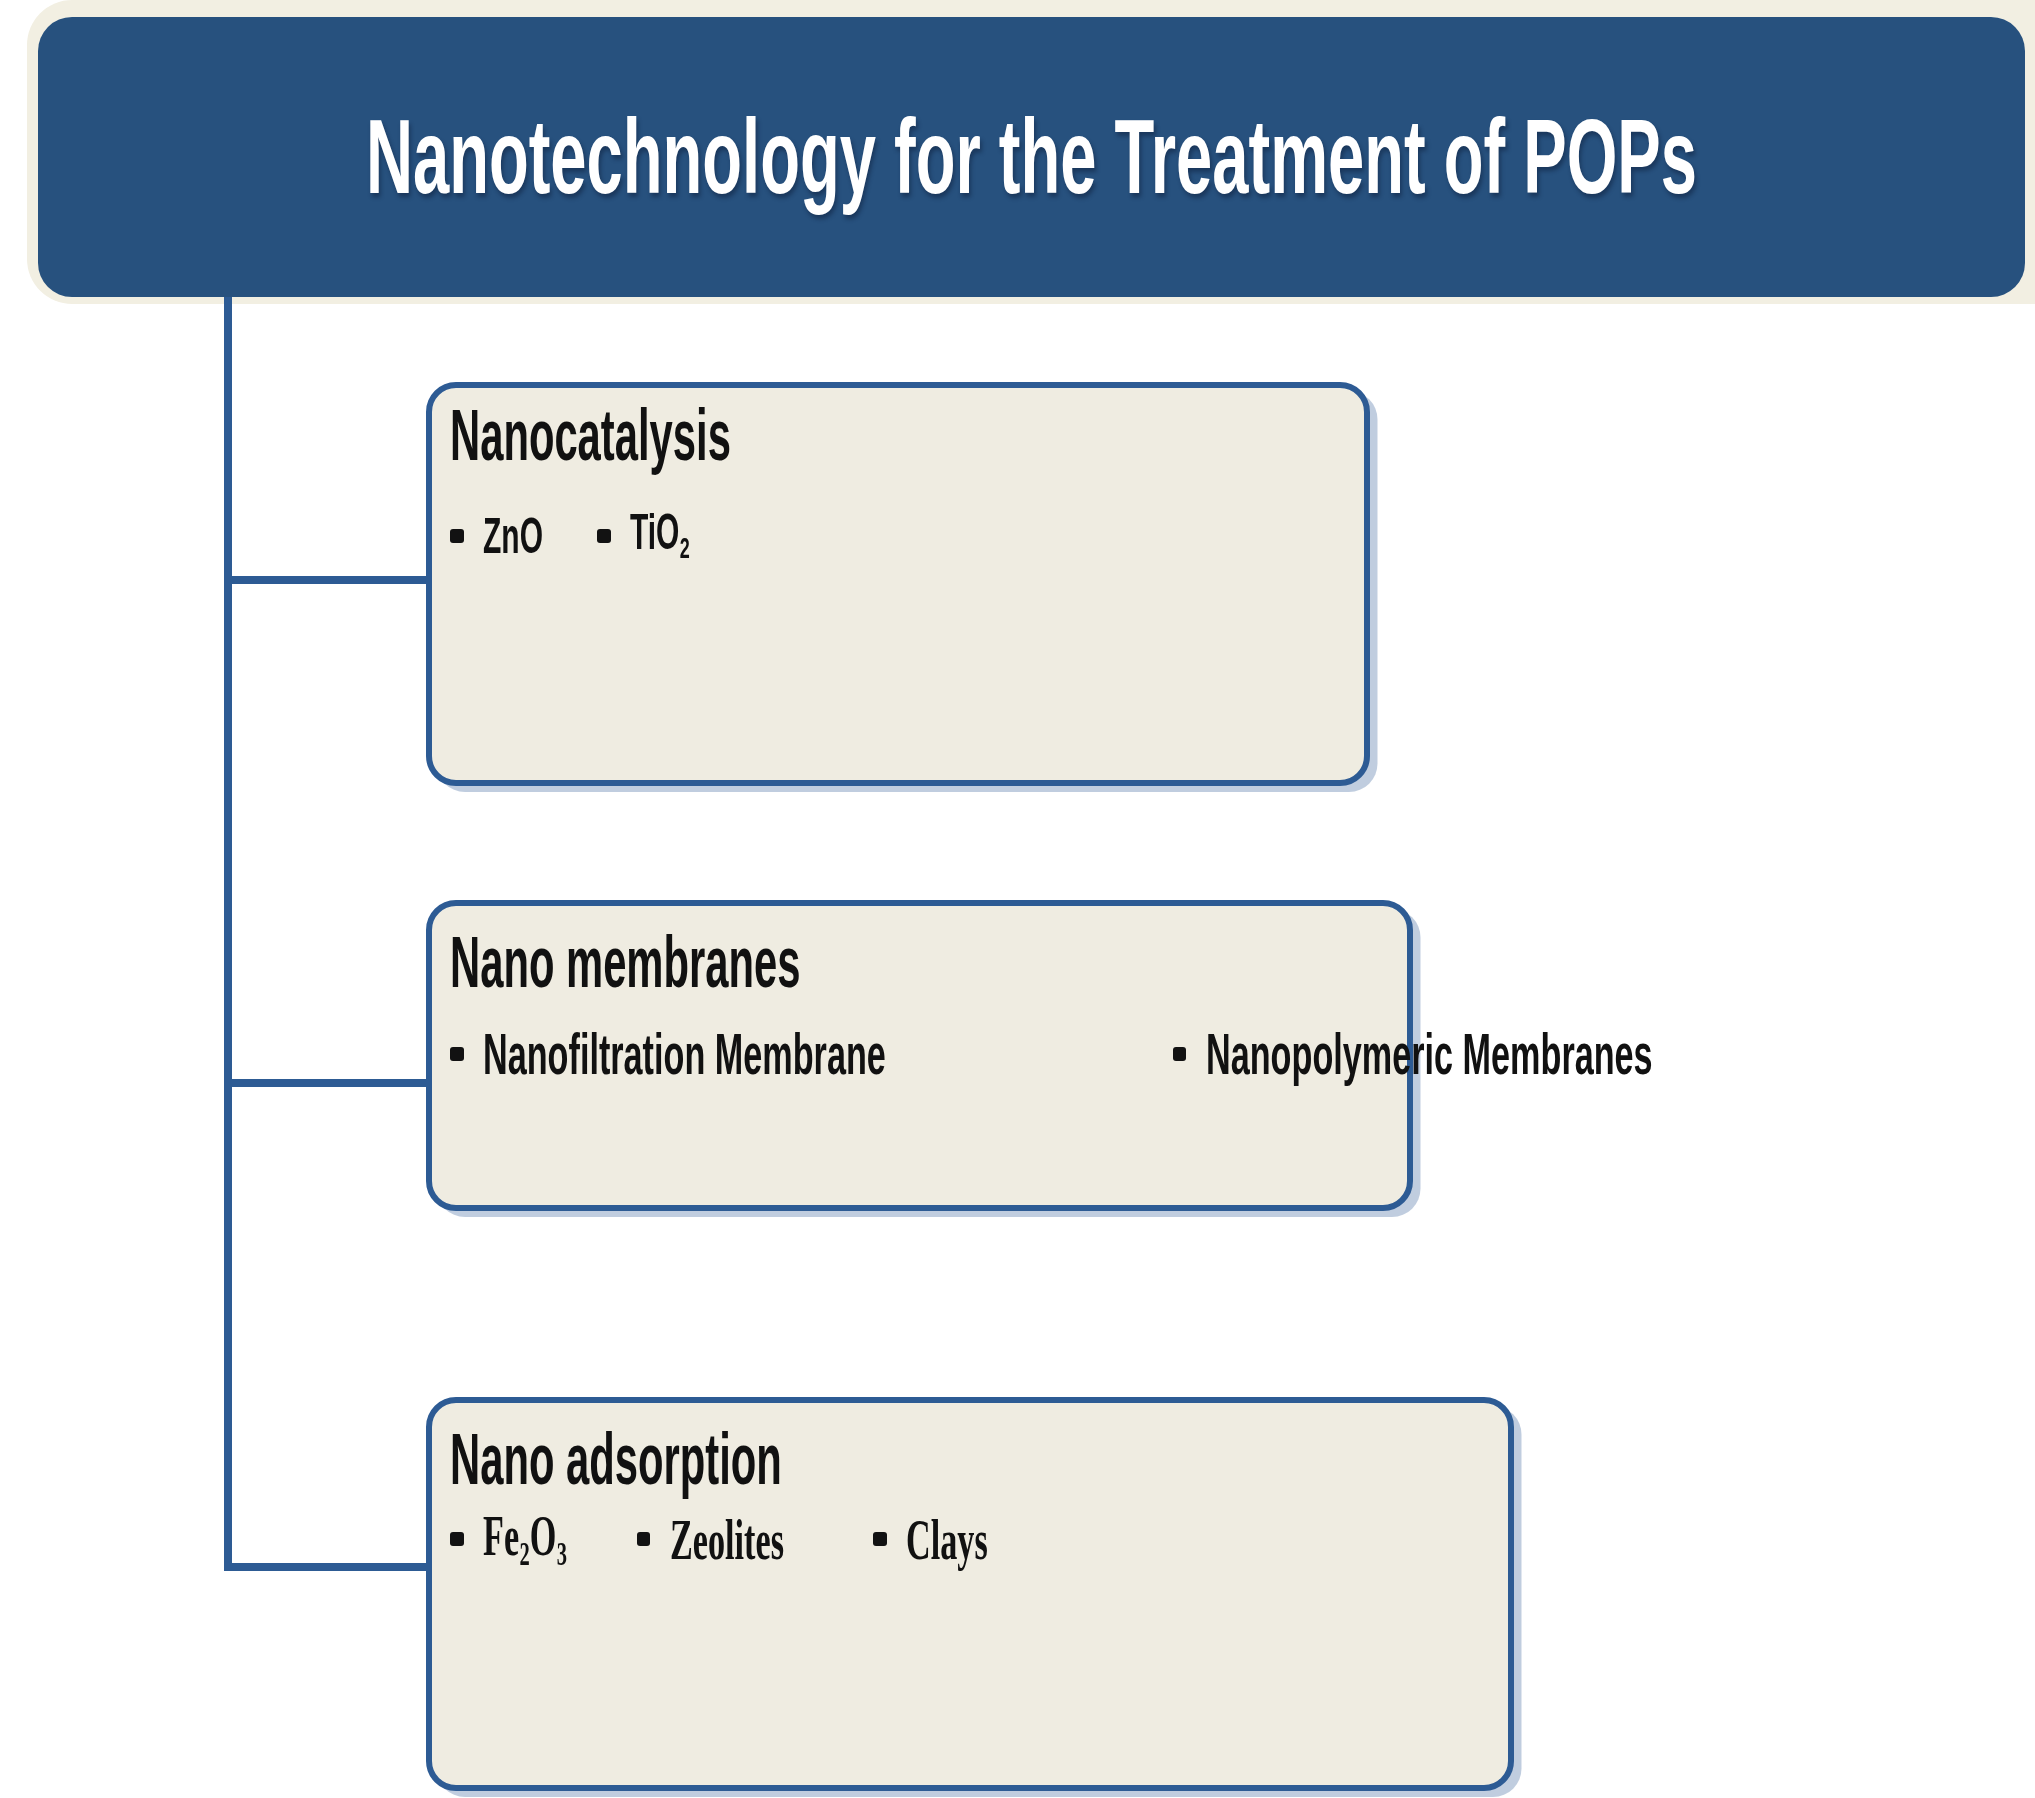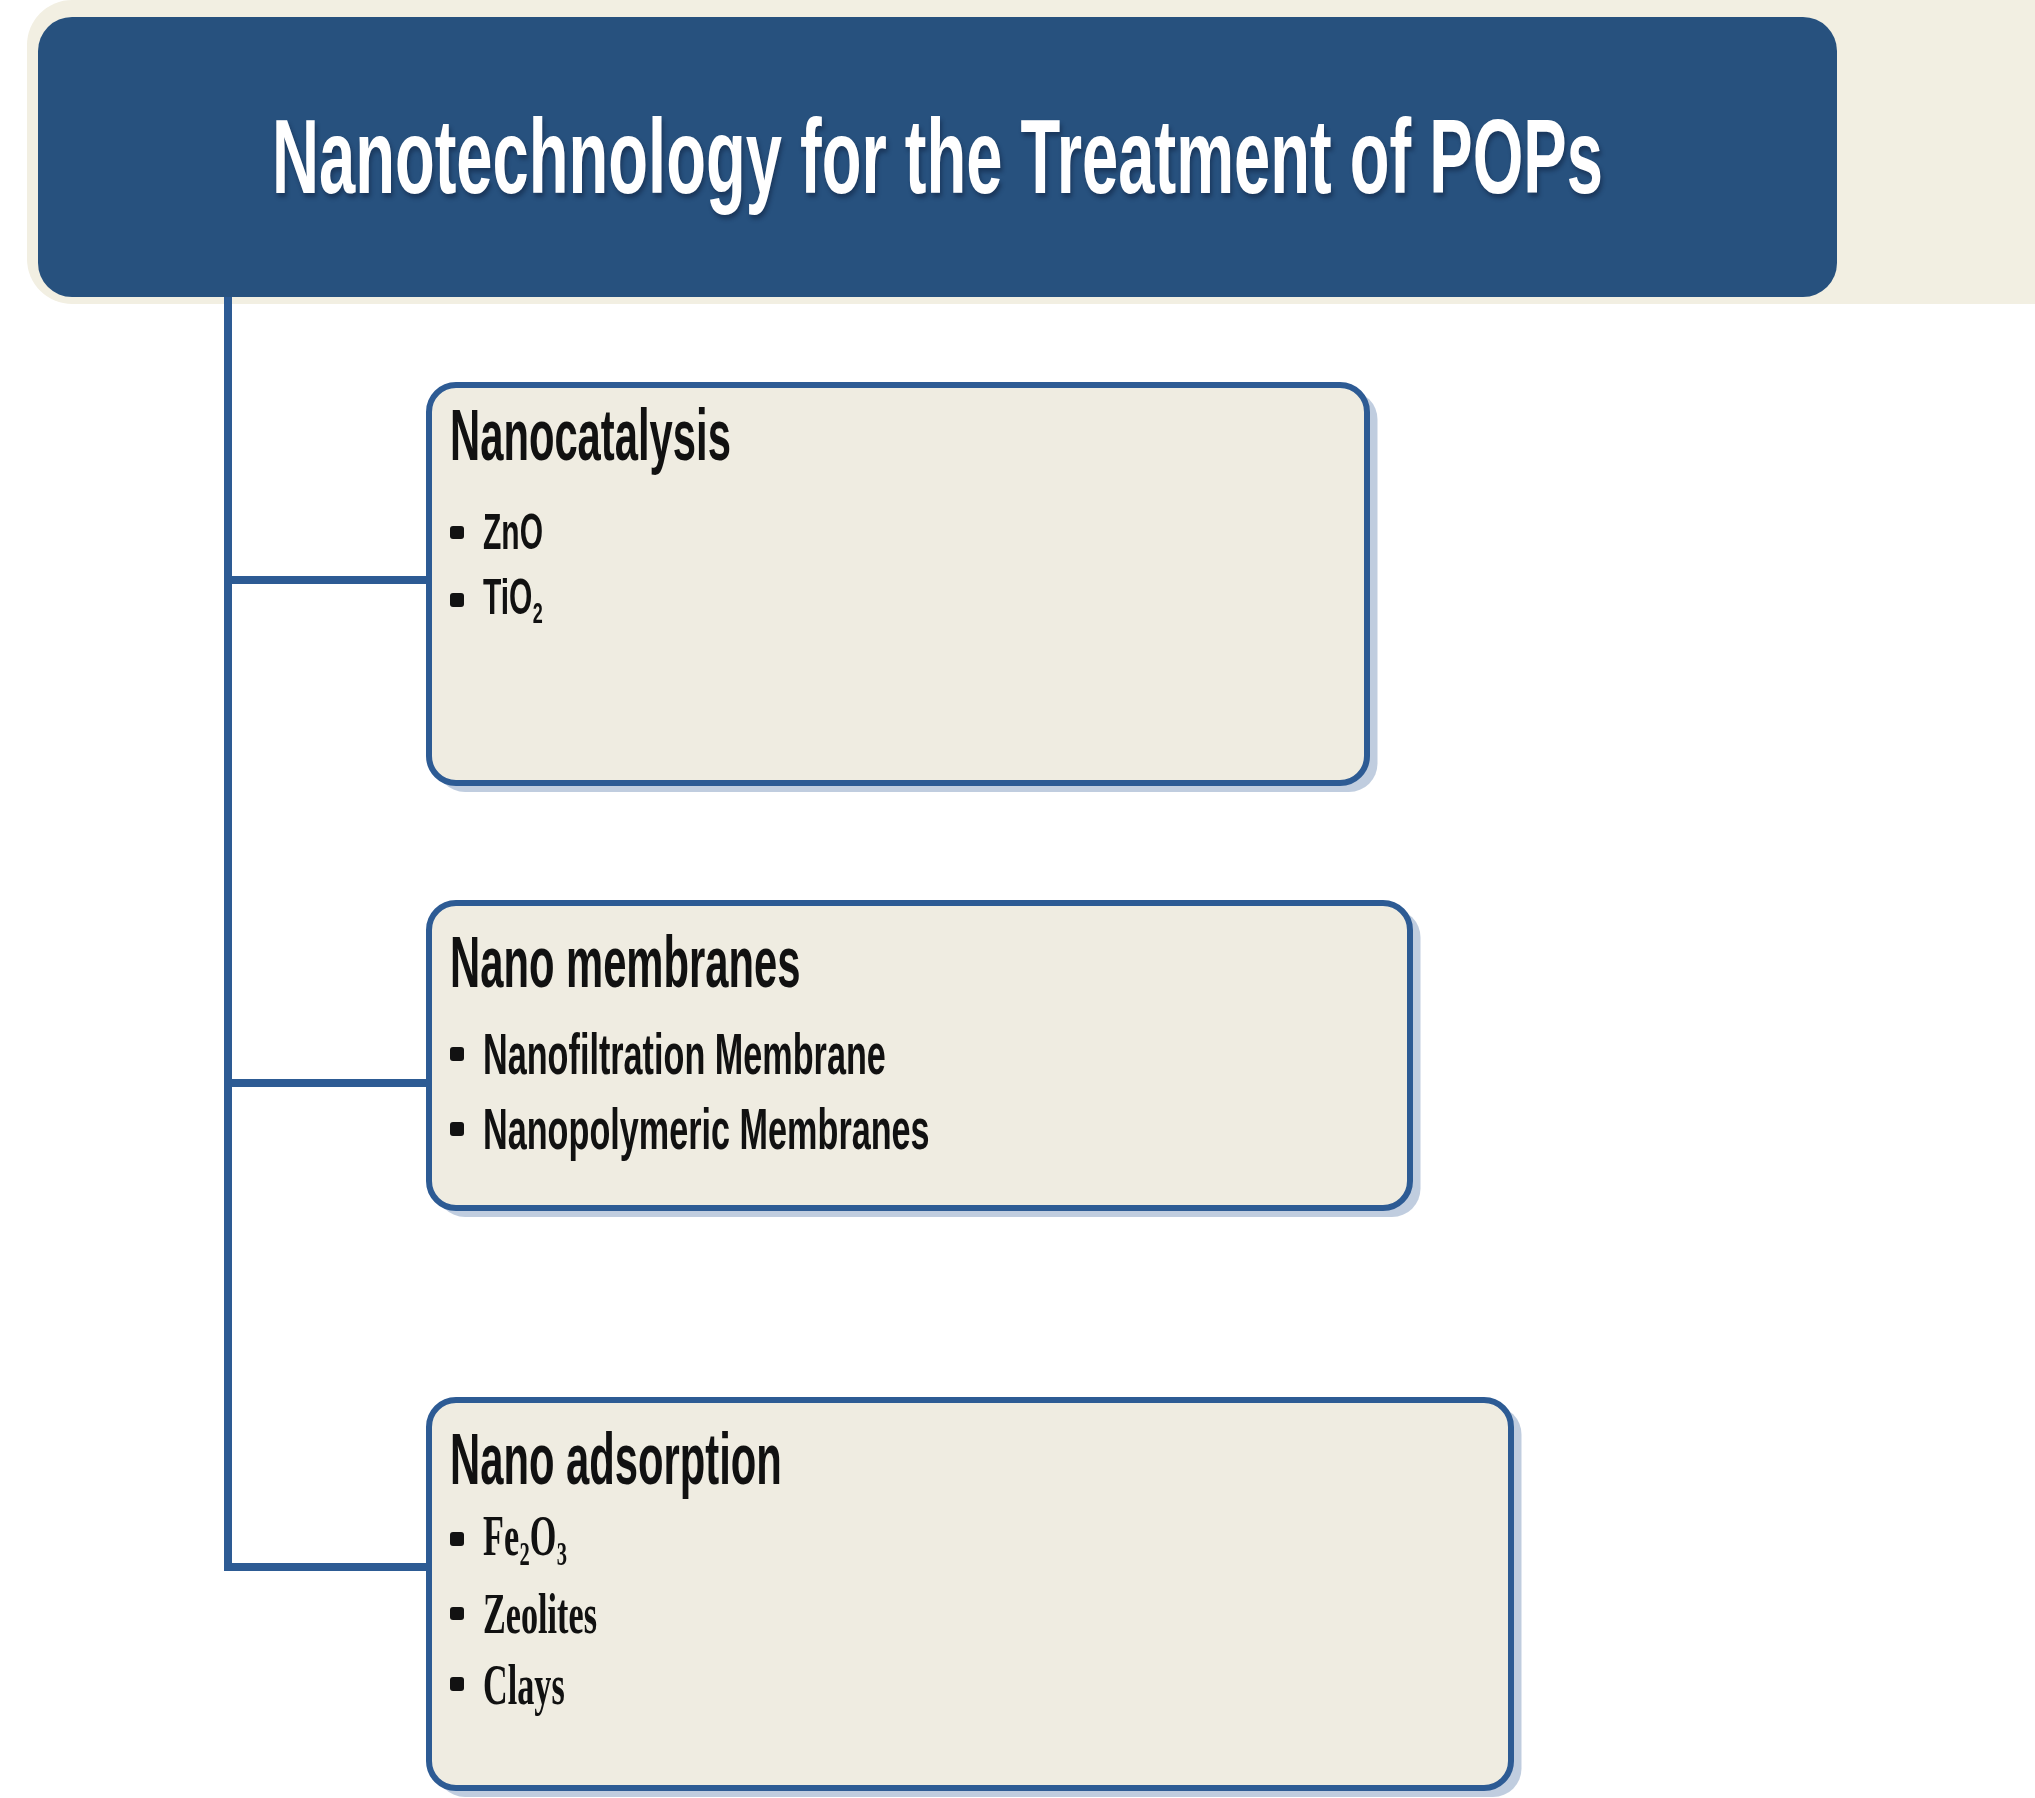--- a/index.html
+++ b/index.html
@@ -11,21 +11,21 @@
     font-family:"Liberation Sans","DejaVu Sans",sans-serif;
   }
   
   .slide-edge{
     position:absolute;left:27px;top:0;width:2008px;height:304px;
     background:var(--slide-edge,#f2efe2);
     border-radius:45px 0 0 45px;
   }
   
   .banner{
-    position:absolute;left:38px;top:16.6px;width:1799px;height:280px;
+    position:absolute;left:38px;top:16.6px;width:1987px;height:280px;
     background:var(--banner-bg,#27517e);
     border-radius:34px;
     display:flex;align-items:center;justify-content:center;
   }
   .banner-text{
     display:inline-block;
     font-size:105px;line-height:105px;font-weight:700;
     color:var(--banner-text,#ffffff);
     transform:scaleX(0.62);transform-origin:50% 50%;
     white-space:nowrap;
@@ -53,21 +53,21 @@
   .box3{left:426px;top:1397px;width:1088px;height:394px;}
   .box-heading{margin:11.3px 0 0 18px;}
   .box2 .box-heading,.box3 .box-heading{margin-top:19.6px;}
   .ht{
     display:inline-block;
     font-size:72px;line-height:72px;font-weight:700;
     color:var(--item-text,#111111);
     transform:scaleX(0.58);transform-origin:0 50%;
     white-space:nowrap;
   }
-  .list{display:flex;flex-direction:column;}
+  .list{display:flex;flex-direction:row;}
   .box1 .list{margin:36px 0 0 18px;gap:14.3px;}
   .box2 .list{margin:28px 0 0 18px;gap:18px;}
   .box3 .list{margin:12px 0 0 18px;gap:13.5px;font-family:Liberation Serif, serif;}
   .item{display:flex;align-items:center;}
   .bullet{
     width:13.5px;height:13.5px;border-radius:3px;
     background:#121212;margin-right:19.6px;flex:0 0 auto;
   }
   .itxt{
     display:inline-block;

